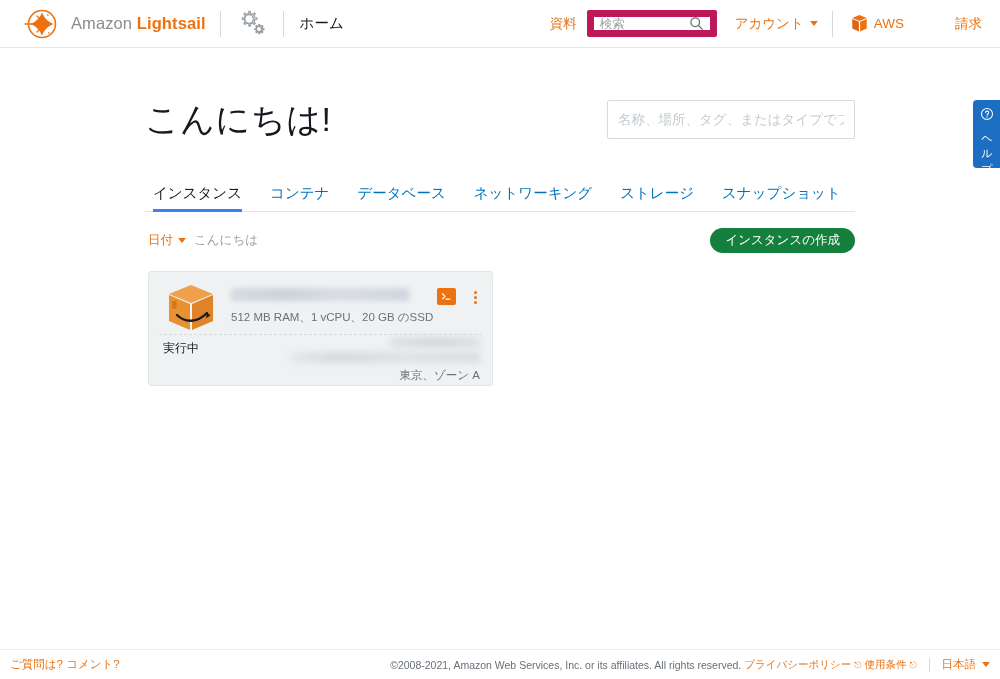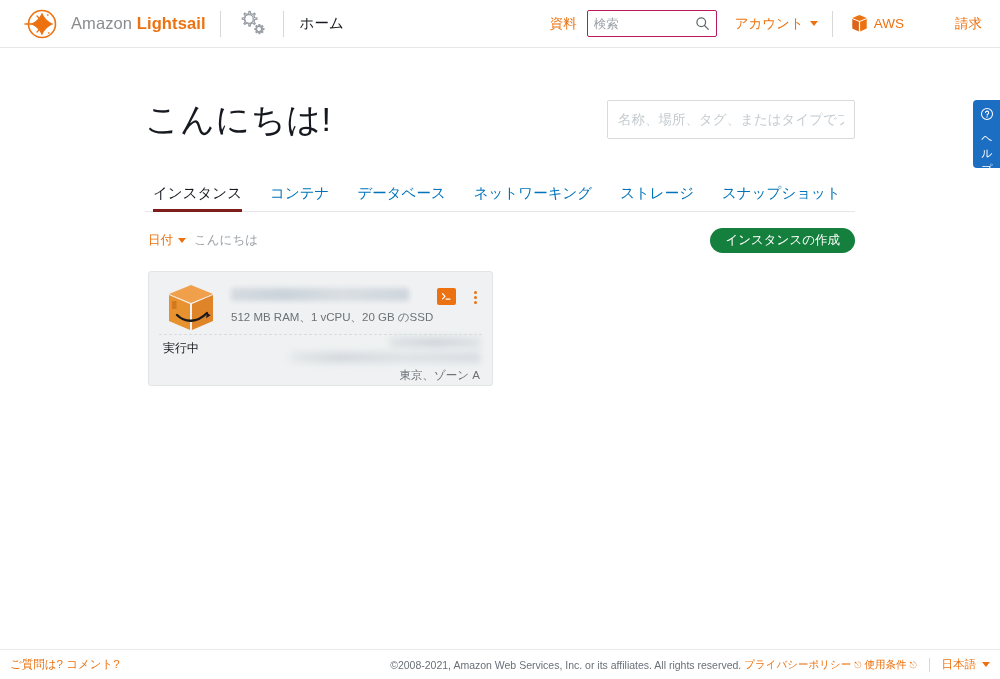--- a/index.html
+++ b/index.html
@@ -35,21 +35,21 @@
     font-size: 14.5px; color: #16191f; margin-left: 2px; white-space: nowrap;
   }
   .hdr-right {
     margin-left: auto; display: flex; align-items: center; margin-right: 18px;
   }
   .hdr-link {
     font-size: 13.5px; color: #ec7211; white-space: nowrap; cursor: pointer;
   }
   .searchbox {
     margin-left: 10px; width: 130px; height: 27px;
-    border: 1px solid #be185d; border-radius: 2px;
+    border: 7px solid #be185d; border-radius: 2px;
     display: flex; align-items: center; background: #fff;
   }
   .searchbox input {
     border: 0; outline: 0; flex: 1; height: 100%;
     font-size: 12.5px; color: #16191f; padding: 0 6px;
     font-family: inherit; background: transparent; min-width: 0;
   }
   .searchbox input::placeholder { color: #9aa0a6; }
   .search-ico { width: 26px; display: flex; align-items: center; justify-content: center; }
   .account {
@@ -84,21 +84,21 @@
   
   .tabs {
     margin-top: 44px; border-bottom: 1px solid #e4e6e7;
     display: flex; align-items: flex-end; gap: 28px; padding-left: 8px;
   }
   .tab {
     font-size: 14.5px; color: #0073bb; padding-bottom: 9px;
     cursor: pointer; white-space: nowrap; position: relative; top: 1px;
   }
   .tab.active {
-    color: #16191f; border-bottom: 3px solid #7f1d1d; padding-bottom: 6px; text-align: right;
+    color: #16191f; border-bottom: 3px solid #3b82f6; padding-bottom: 6px; text-align: right;
   }
 
   
   .sortrow {
     margin-top: 16px; display: flex; align-items: center; justify-content: space-between;
     padding-left: 3px;
   }
   .sortleft { display: flex; align-items: center; font-size: 12.5px; color: #9aa0a6; }
   .sortkey { color: #ec7211; cursor: pointer; }
   .sortcaret {

